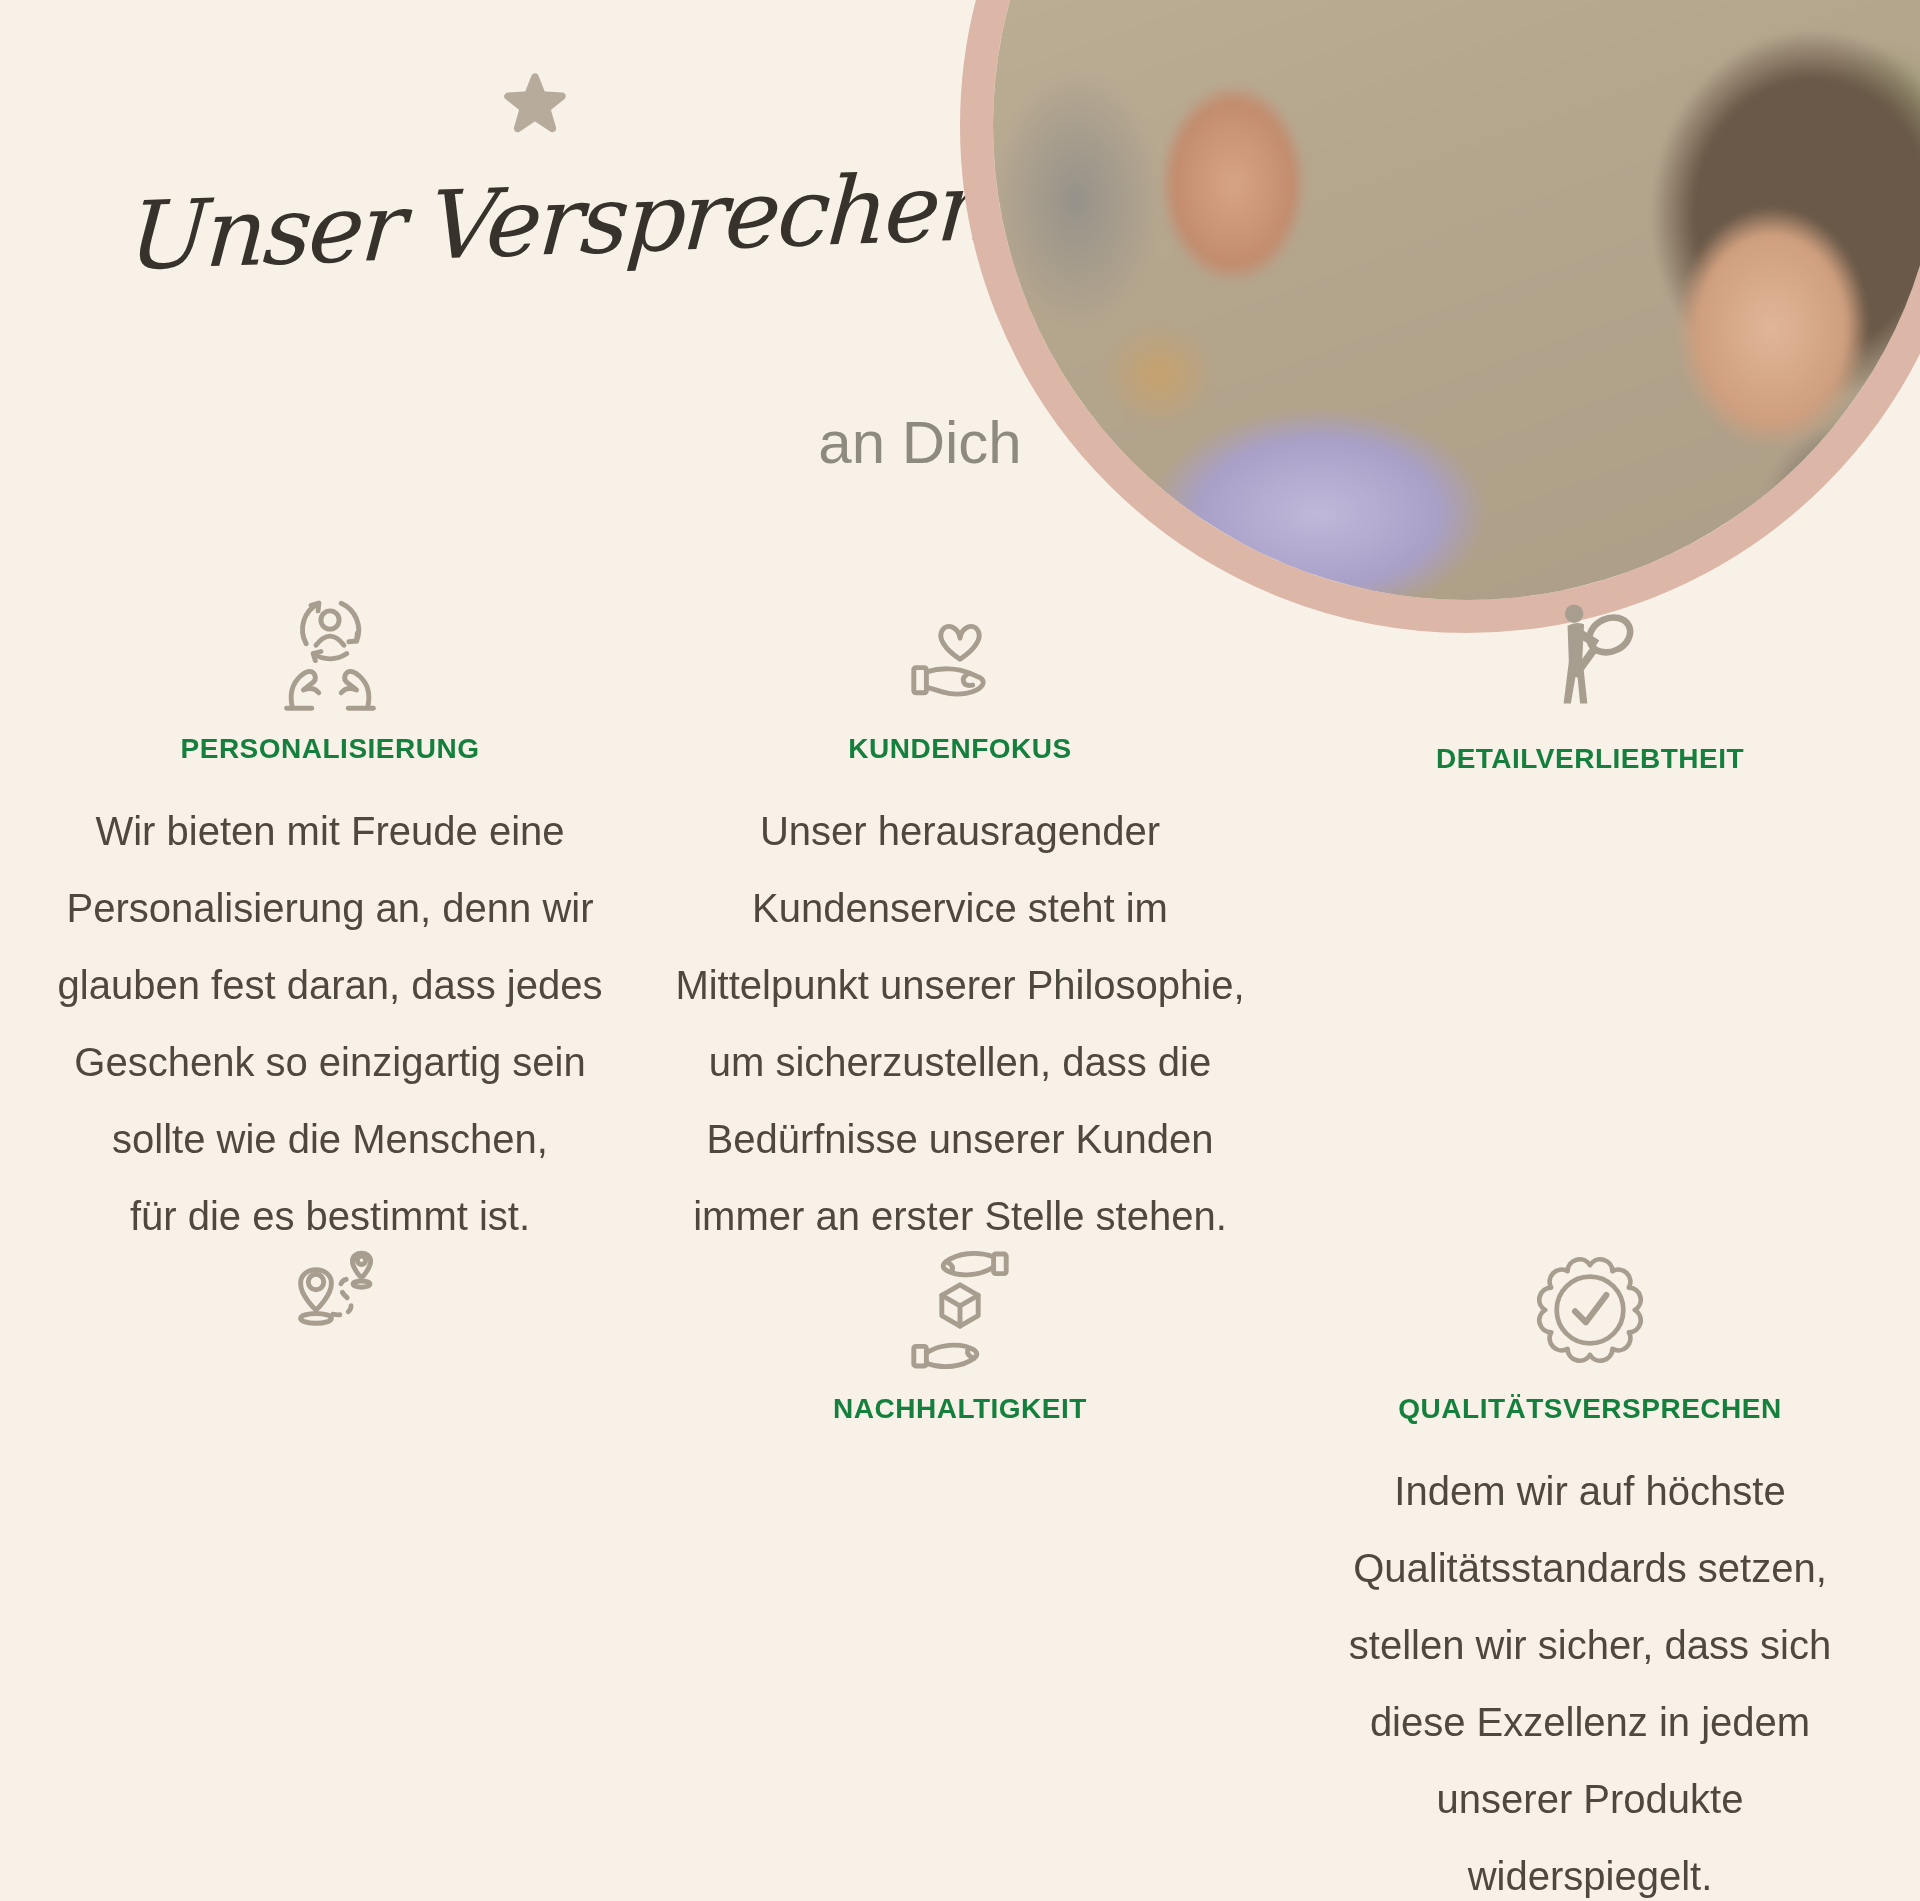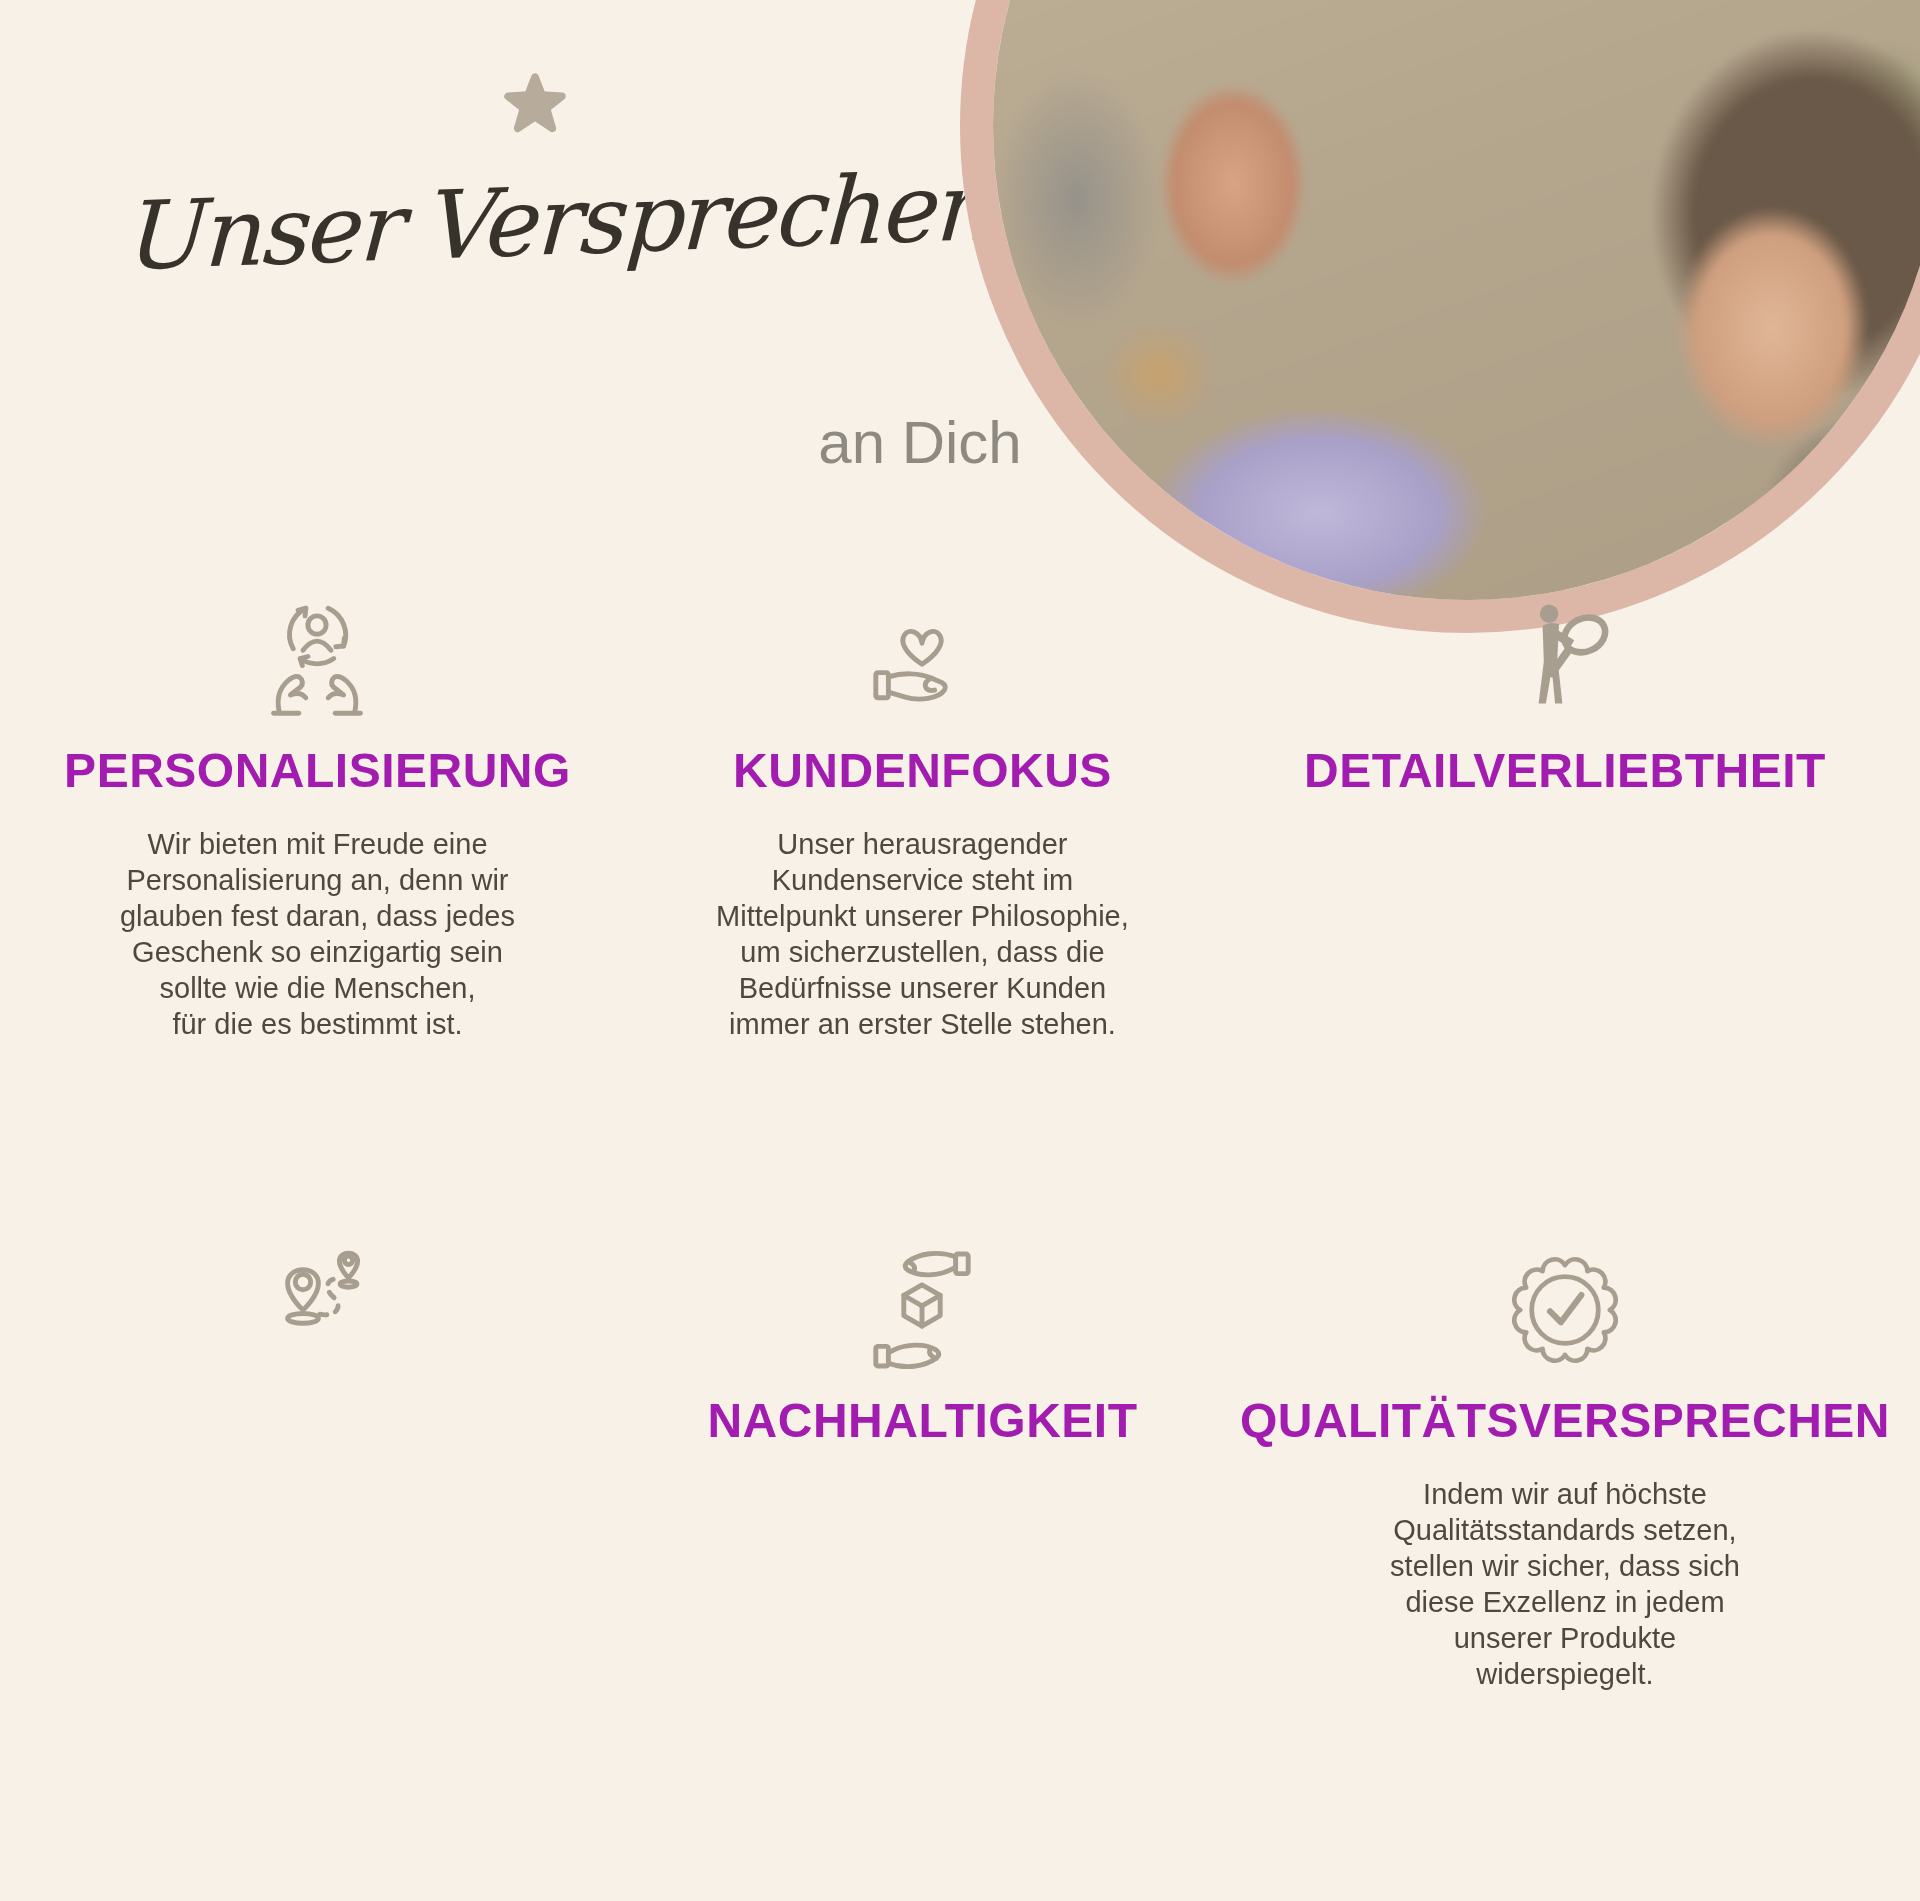--- a/index.html
+++ b/index.html
@@ -66,29 +66,29 @@
     display:flex;flex-direction:column;align-items:center;
     text-align:center;
   }
   .icon-wrap{
     height:150px;display:flex;align-items:center;justify-content:center;
     margin-bottom:8px;
   }
   .icon-wrap svg{display:block;}
   .section h2{
     margin:0;
-    font-size:48px;
+    font-size:28px;
     font-weight:bold;
     letter-spacing:0.5px;
-    color:#a21caf;
+    color:#15803d;
   }
   .section p{
     margin:28px 0 0 0;
-    font-size:29px;
-    line-height:36px;
+    font-size:40px;
+    line-height:77px;
     color:#4e483f;
     white-space:pre-line;
   }
   .ic{stroke:#a89e90;fill:none;stroke-width:3.5;stroke-linecap:round;stroke-linejoin:round;}
   .icf{fill:#a89e90;stroke:none;}
 </style>
 </head>
 <body>
 
 <div class="page">

